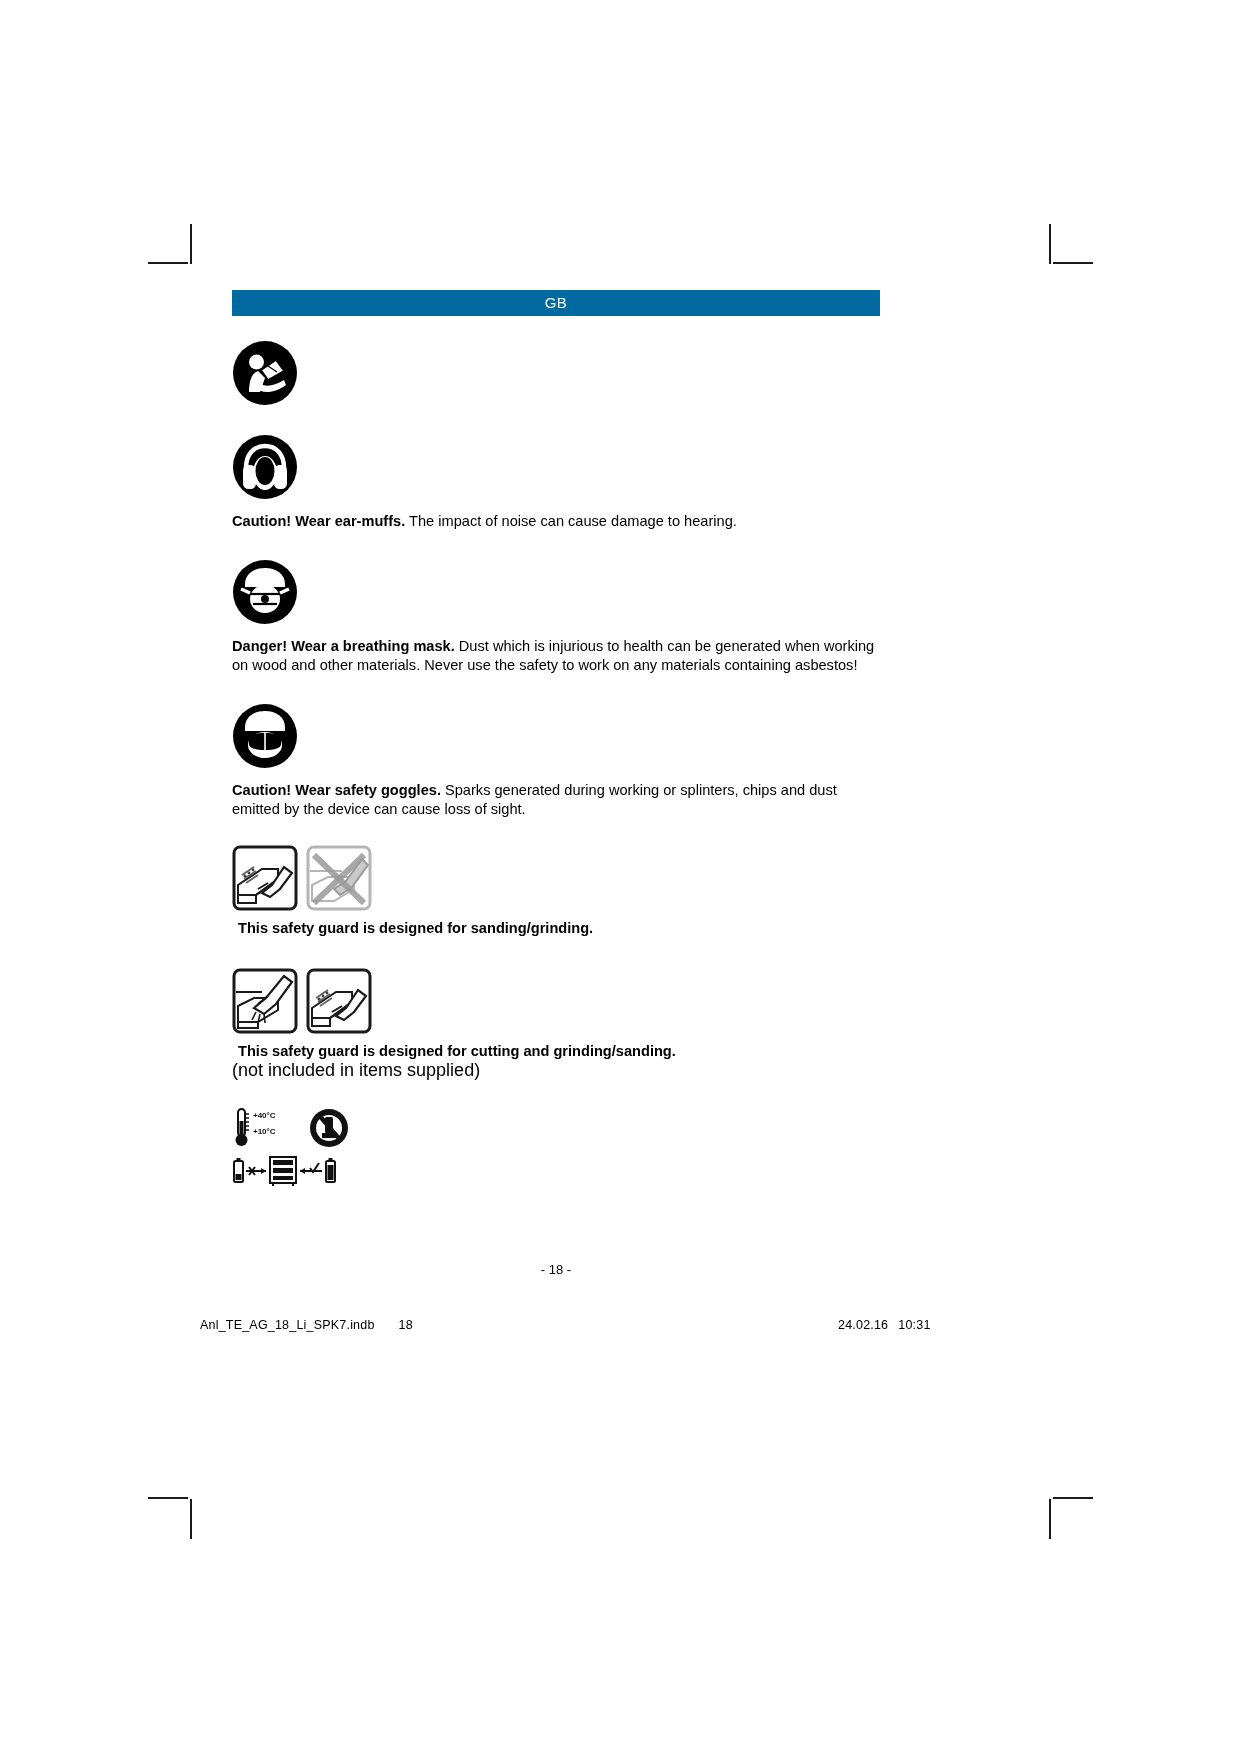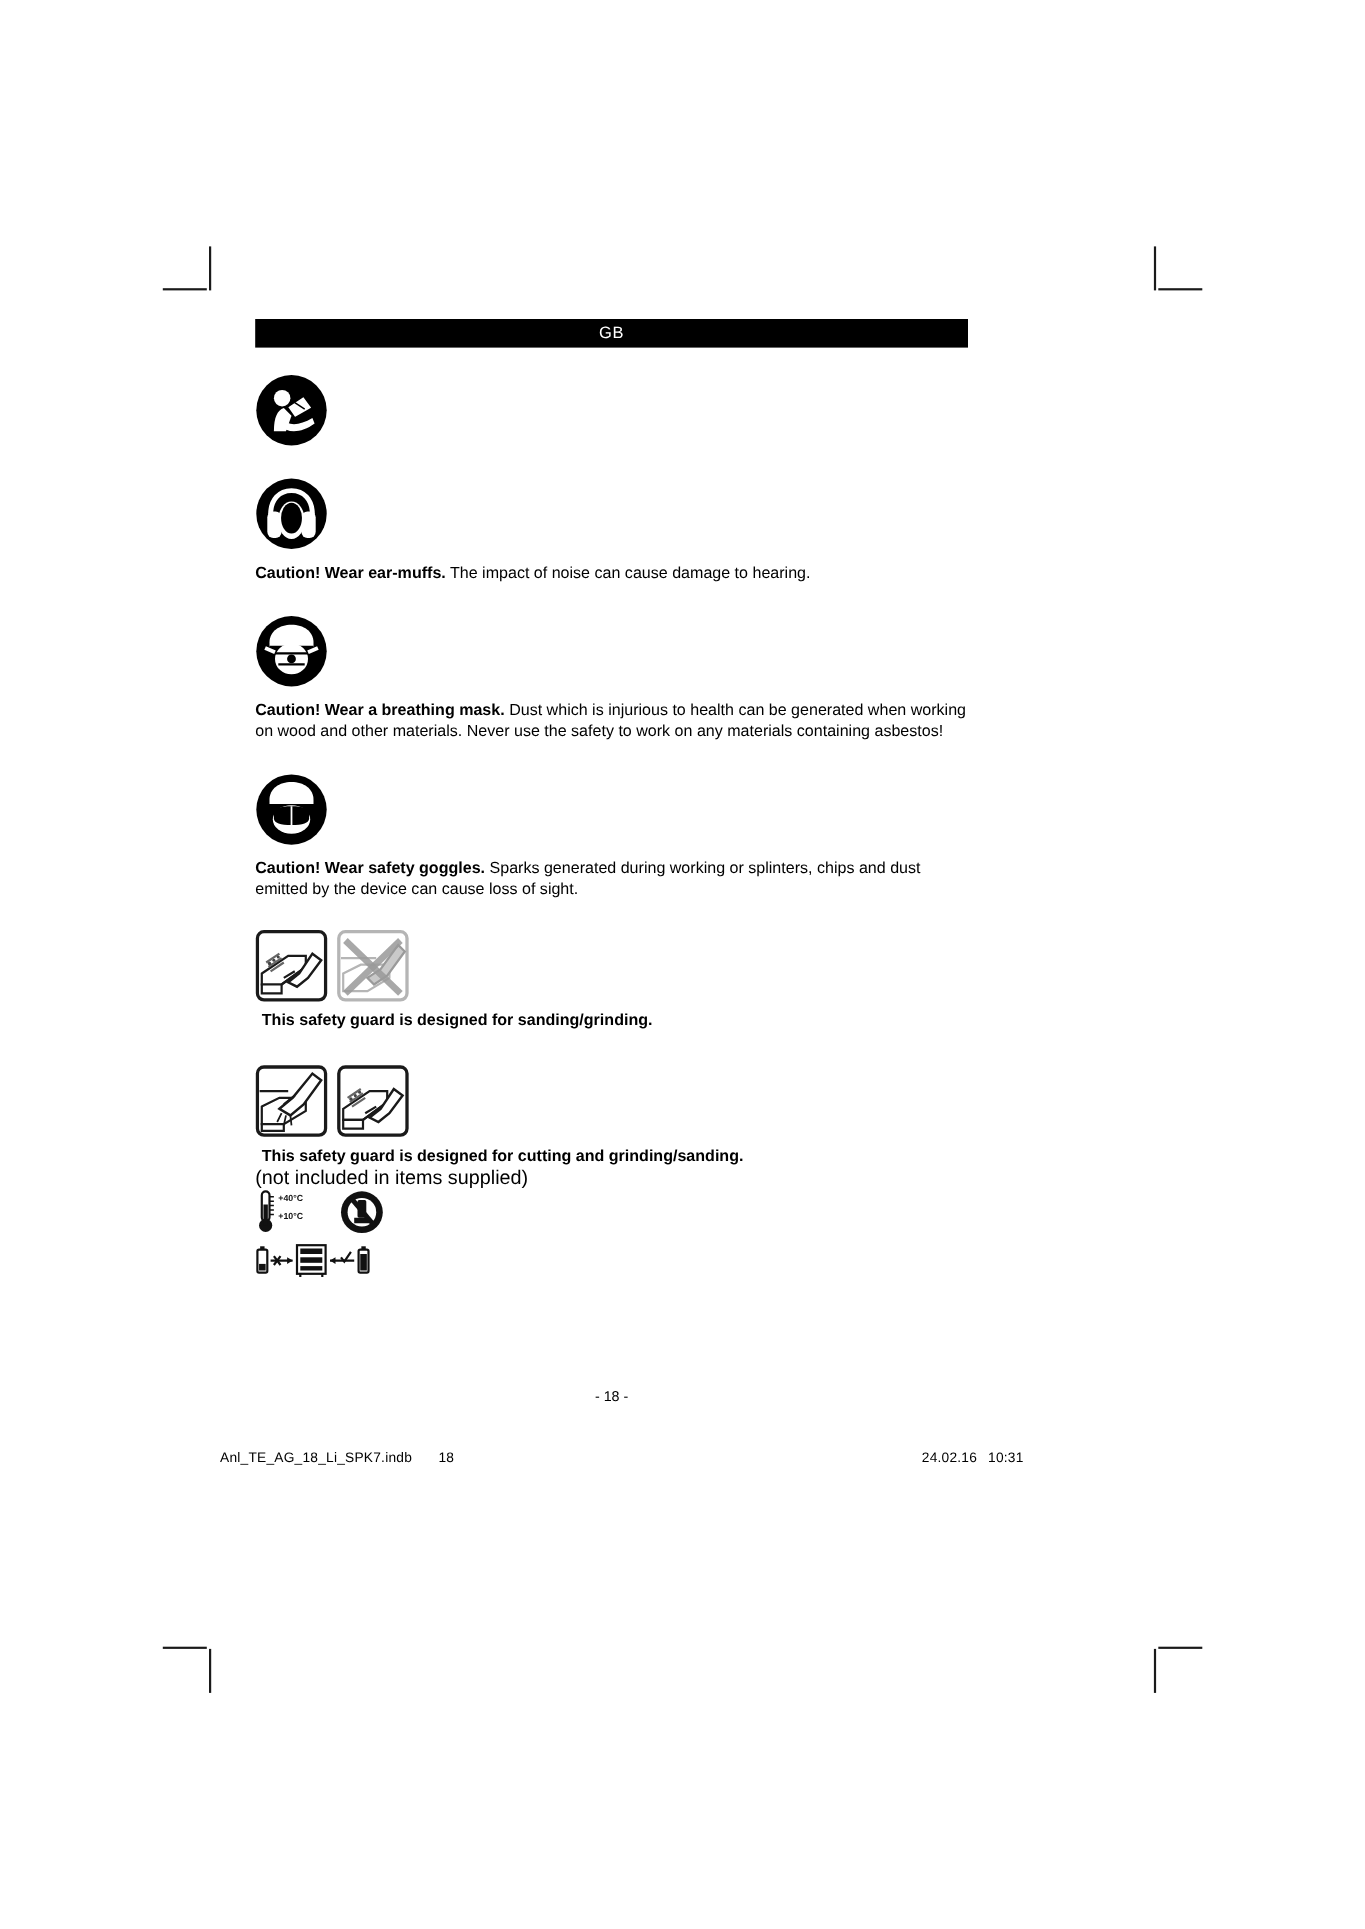--- a/index.html
+++ b/index.html
@@ -32,21 +32,21 @@
 
   
   .page {
     position: absolute;
     left: 232px;
     top: 290px;
     width: 648px;
   }
 
   .lang-bar {
-    background: #000000;
+    background: #0369a1;
     color: #ffffff;
     height: 26px;
     line-height: 26px;
     text-align: center;
     font-size: 15px;
     letter-spacing: 0.5px;
   }
 
   
   .block { margin-top: 22px; }
@@ -84,21 +84,21 @@
     margin-top: 9px;
     padding-left: 6px;
   }
   .guard-sub {
     font-size: 18px;
     font-weight: normal;
     margin-top: 1px;
   }
 
   
-  .batt-cluster { }
+  .batt-cluster { margin-top: 26px; }
   .batt-row-1 { display: flex; align-items: flex-start; gap: 6px; }
   .batt-row-2 { margin-top: 2px; }
 
   .store-text {
     font-size: 14.6px;
     line-height: 1.30;
     margin-top: 10px;
   }
   .store-text .indent { padding-left: 6px; }
 
@@ -180,21 +180,21 @@
         <path d="M13 25 C13 15 22 9 33 9 C44 9 53 15 53 25 L53 29 L13 29 Z" fill="#fff"></path>
         <path d="M13 29 L53 29" stroke="#000" stroke-width="2"></path>
         <ellipse cx="33" cy="40" rx="15" ry="14" fill="#fff"></ellipse>
         <path d="M18 35 L48 35" stroke="#000" stroke-width="2.2"></path>
         <path d="M21 45 L45 45" stroke="#000" stroke-width="2.2"></path>
         <circle cx="33" cy="40" r="4" fill="#000"></circle>
         <path d="M9 30 L18 34 M57 30 L48 34" stroke="#fff" stroke-width="3.5"></path>
       </svg>
     </div>
     <div class="blk-text">
-      <b>Caution! Wear a breathing mask.</b><span> Dust which is injurious to health can be generated when working on wood and other materials. Never use the safety to work on any materials containing asbestos!</span>
+      <b>Danger! Wear a breathing mask.</b><span> Dust which is injurious to health can be generated when working on wood and other materials. Never use the safety to work on any materials containing asbestos!</span>
     </div>
   </div>
 
   <div class="block-sym" style="margin-top:28px">
     <div class="sym-round">
       <svg viewBox="0 0 66 66" width="66" height="66">
         <circle cx="33" cy="33" r="32" fill="#000"></circle>
         <path d="M13 24 C13 14 22 8 33 8 C44 8 53 14 53 24 L53 28 L13 28 Z" fill="#fff"></path>
         <ellipse cx="33" cy="42" rx="17" ry="13" fill="#fff"></ellipse>
         <path d="M17 36 C17 32 22 30 33 30 C44 30 49 32 49 36 L49 41 C49 45 43 47 33 47 C23 47 17 45 17 41 Z" fill="#000"></path>

